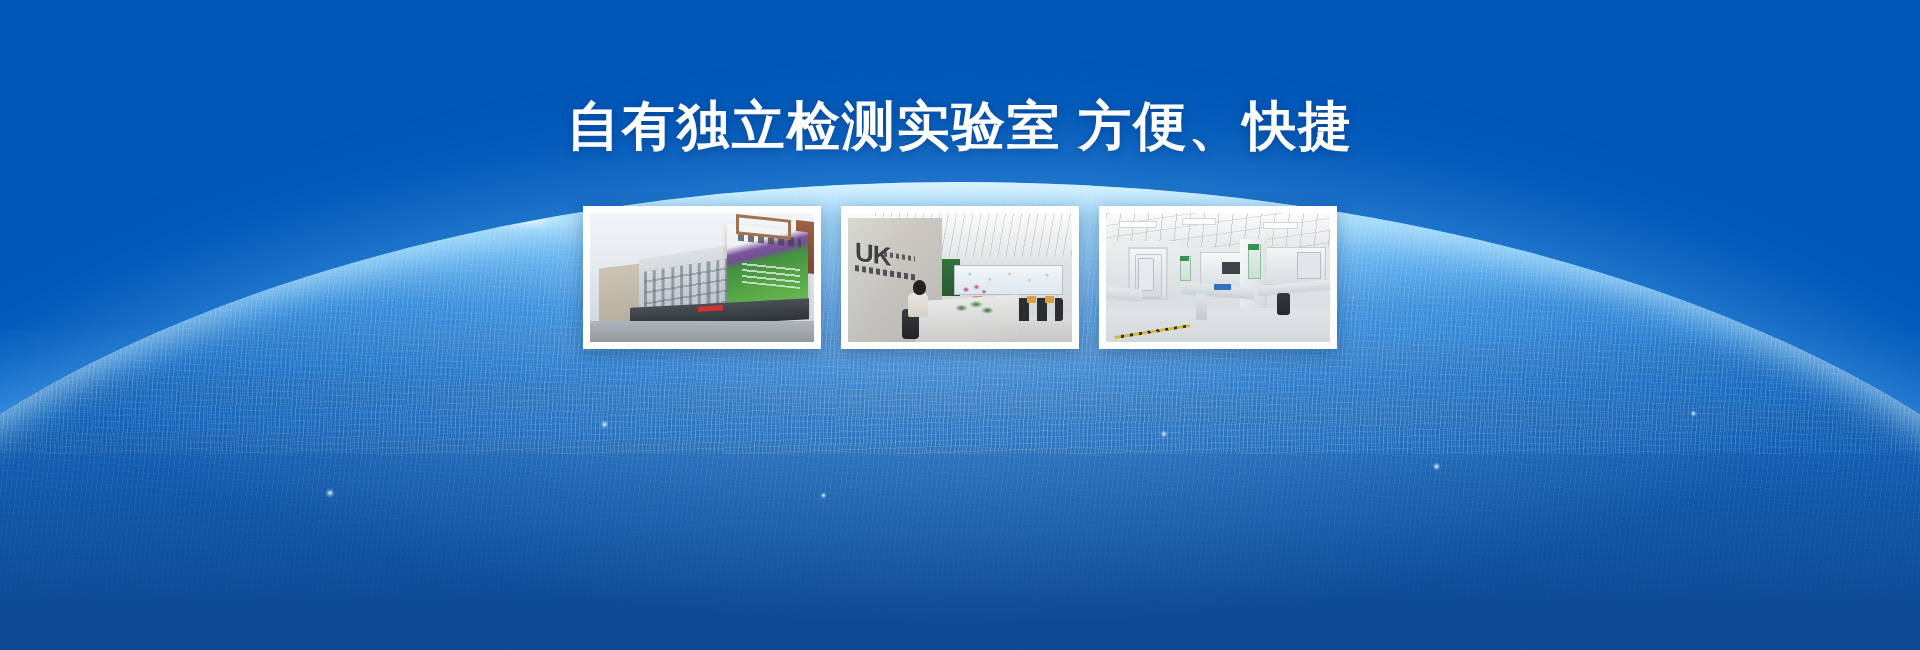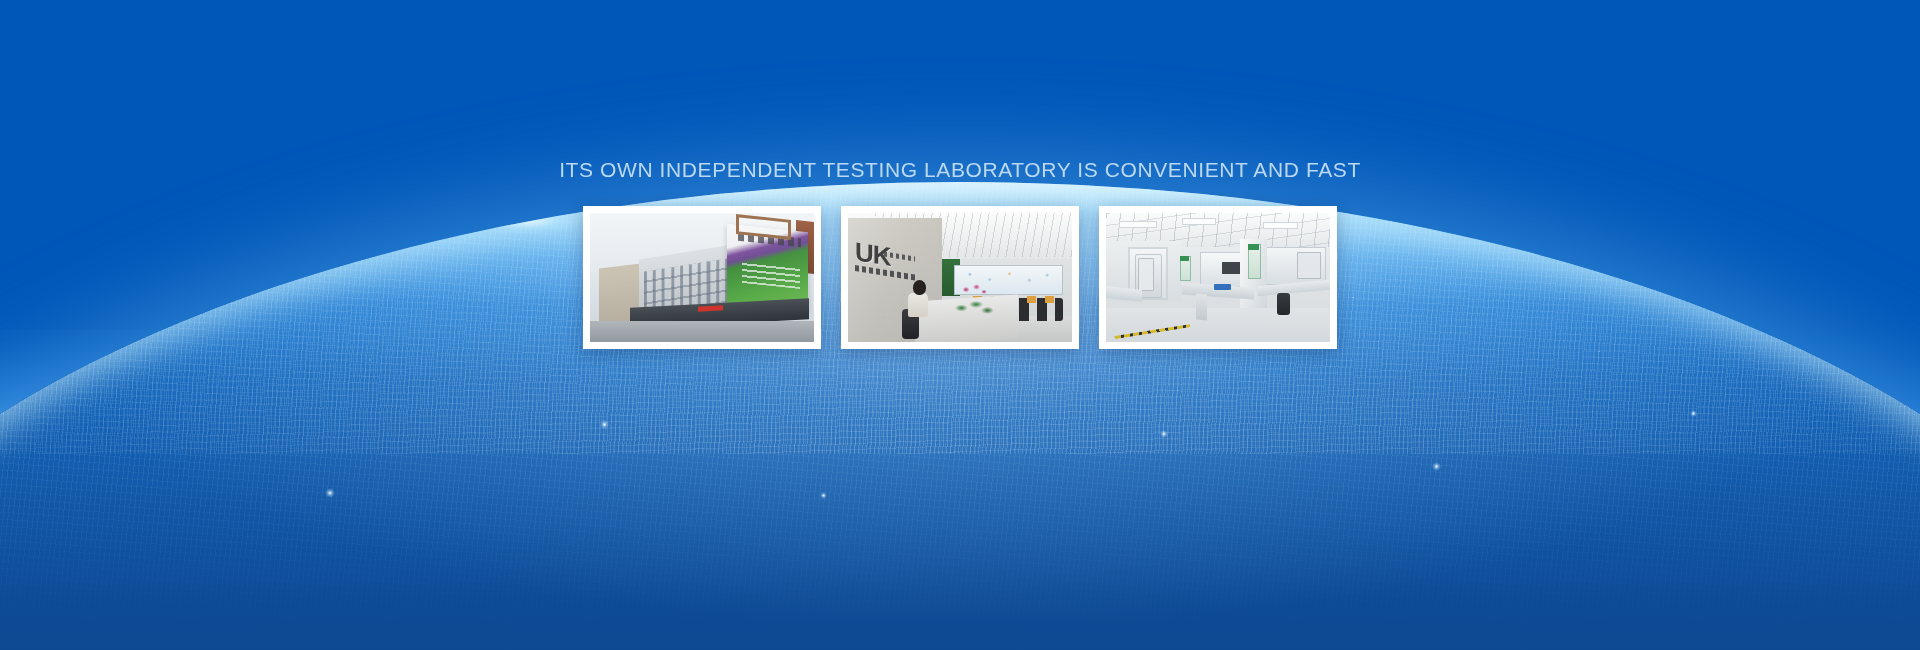--- a/index.html
+++ b/index.html
@@ -500,21 +500,21 @@
   <div class="arc arc2"></div>
   <div class="arc arc4"></div>
 
   <div class="sparkle" style="left:325px;top:488px;width:10px;height:10px;"></div>
   <div class="sparkle" style="left:600px;top:420px;width:9px;height:9px;"></div>
   <div class="sparkle" style="left:820px;top:492px;width:7px;height:7px;"></div>
   <div class="sparkle" style="left:1160px;top:430px;width:8px;height:8px;"></div>
   <div class="sparkle" style="left:1432px;top:462px;width:9px;height:9px;"></div>
   <div class="sparkle" style="left:1690px;top:410px;width:7px;height:7px;"></div>
 
-  <div class="subtitle">ITS OWN INDEPENDENT TESTING LABORATORY IS CONVENIENT AND FAST</div>
+  <div class="headline">自有独立检测实验室  方便、快捷</div>
 
   <div class="photos">
 
     <div class="photo-frame">
       <div class="photo ph-building">
         <div class="sky-b"></div>
         <div class="blk-left"></div>
         <div class="blk-mid"></div>
         <div class="windows"></div>
         <div class="brick"></div>

